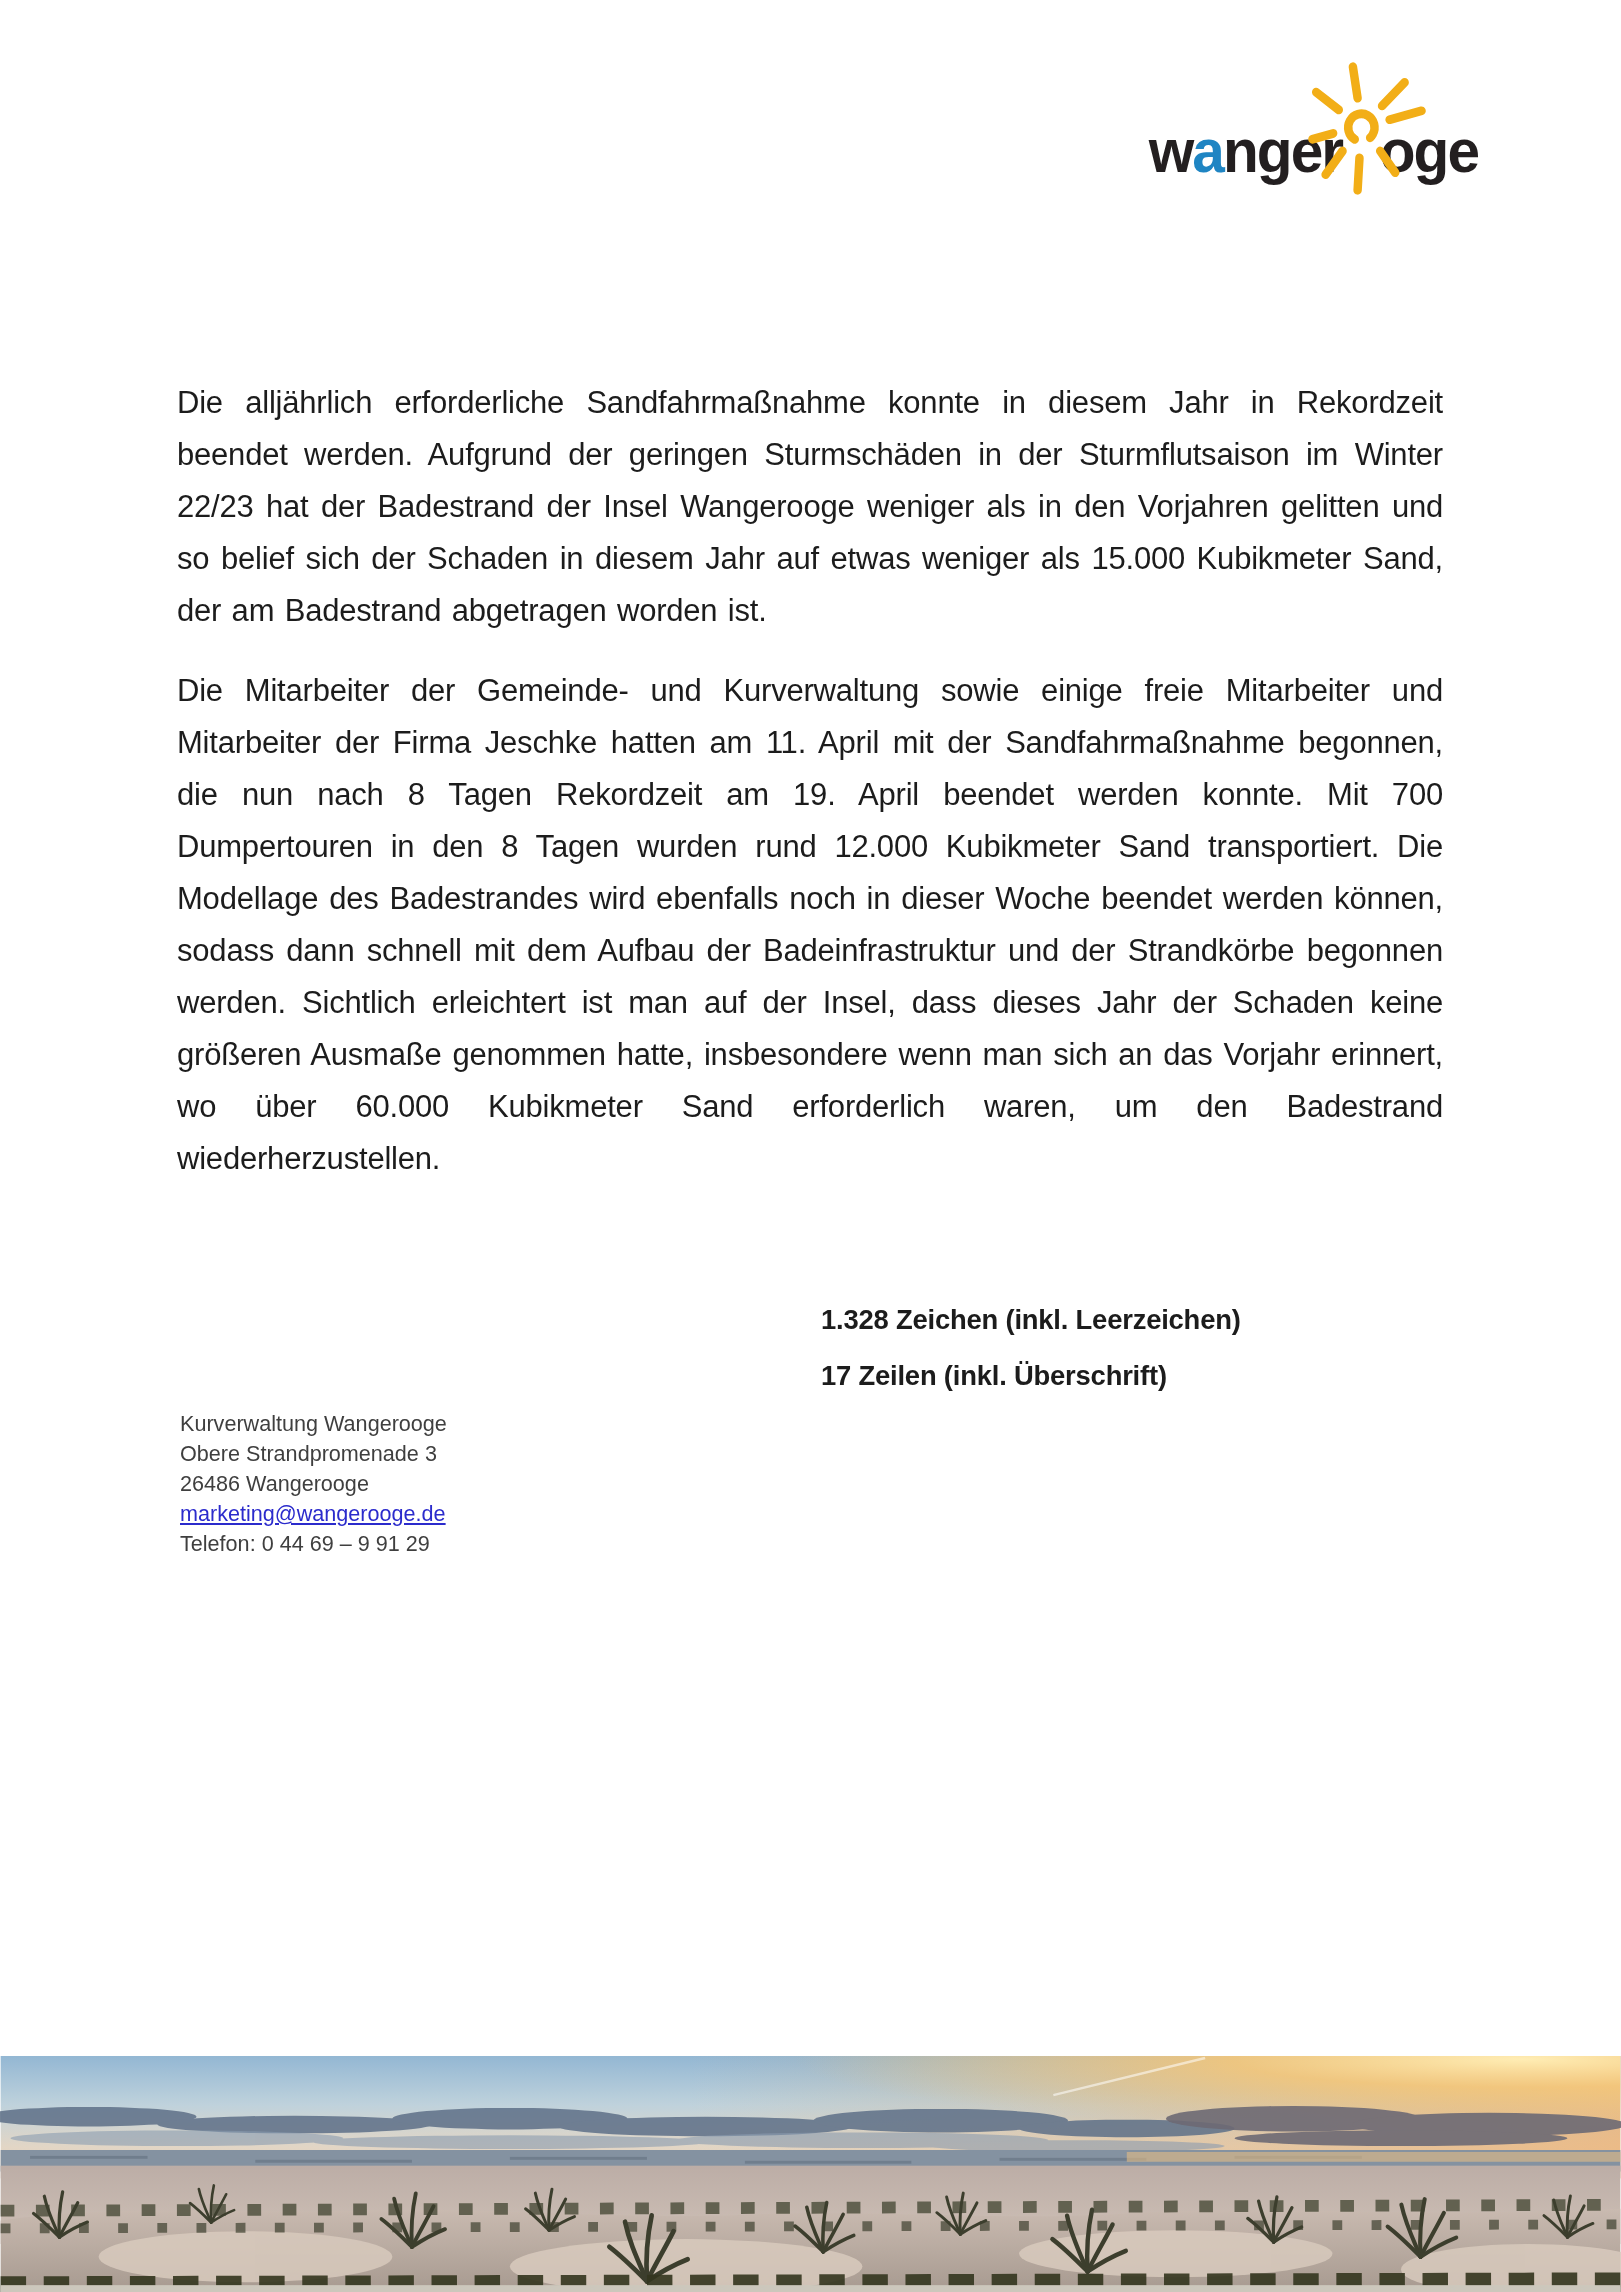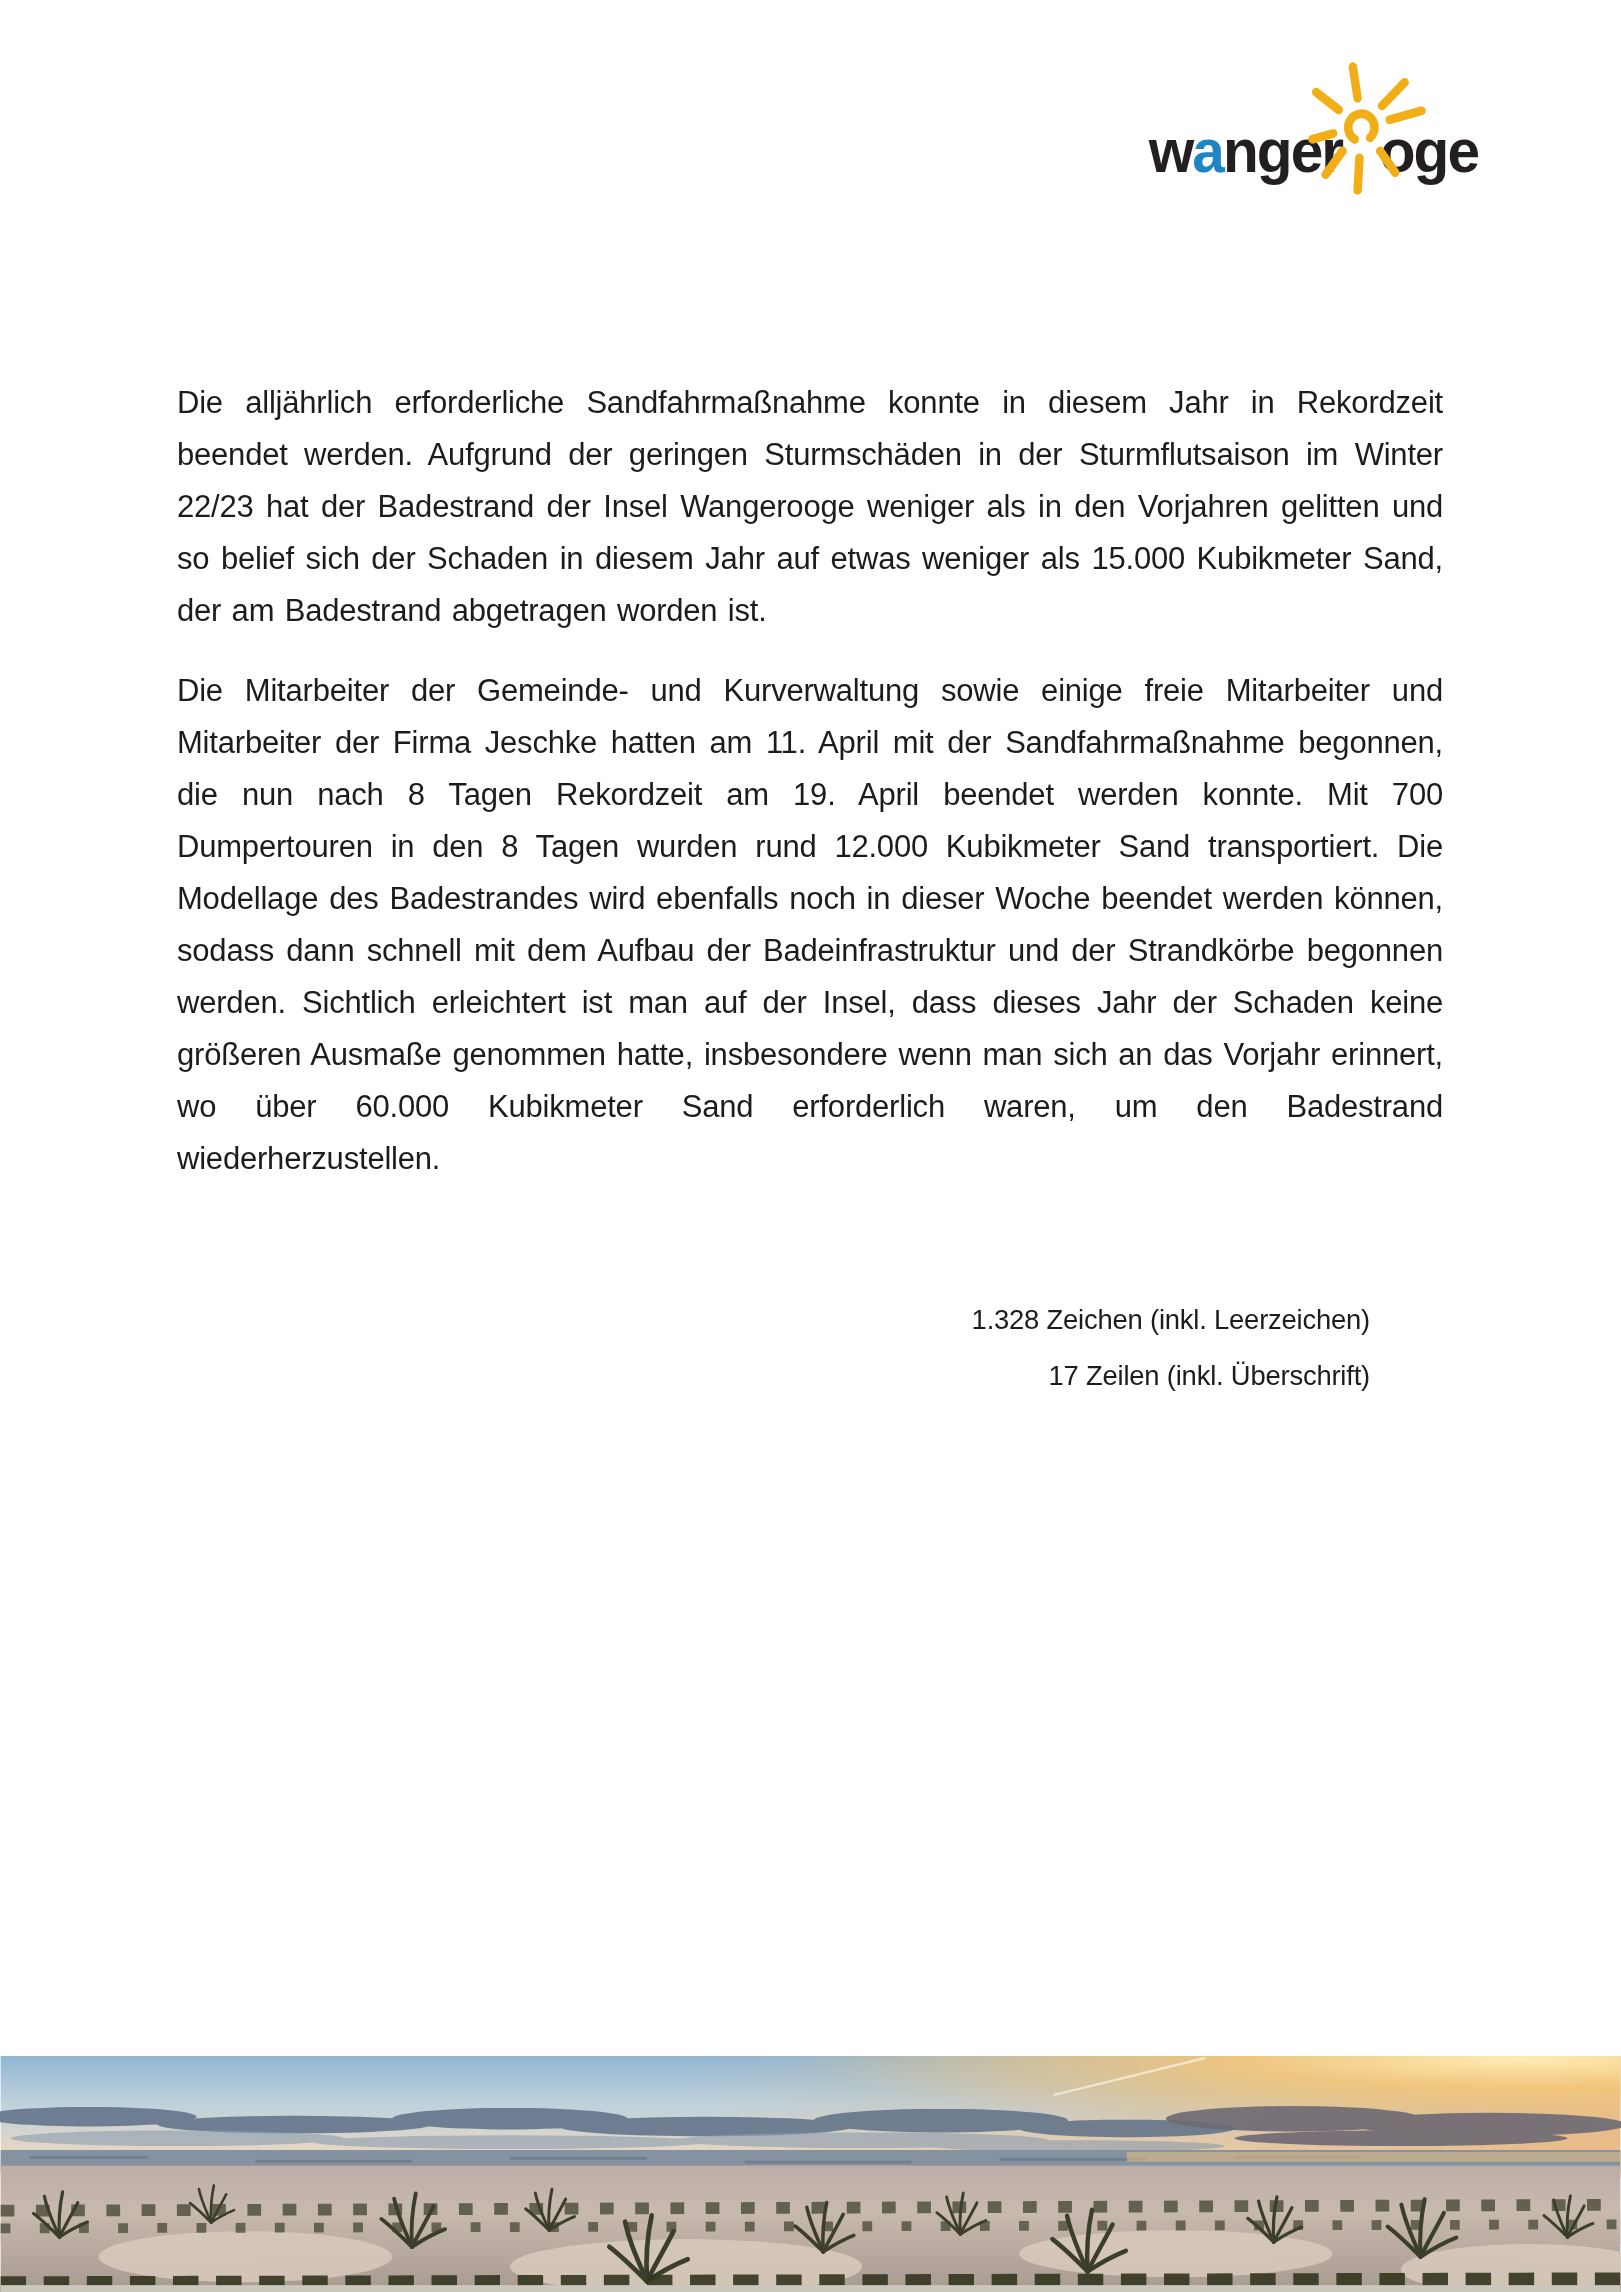--- a/index.html
+++ b/index.html
@@ -65,22 +65,22 @@
     text-align:justify;
     letter-spacing:-0.2px;
     word-spacing:2px;
     color:var(--text);
   }
 
   
   .stats{
     position:absolute;
     left:821px;top:1292px;width:549px;
-    text-align:right;
-    font-size:27.4px;font-weight:normal;
+    text-align:left;
+    font-size:27.4px;font-weight:bold;
     line-height:56px;
     letter-spacing:-0.2px;
     color:var(--text);
   }
 
   
   .contact{
     position:absolute;
     left:180px;top:1409px;
     font-size:21.6px;line-height:30px;
@@ -131,20 +131,27 @@
   <div class="body-text">
     <p>Die alljährlich erforderliche Sandfahrmaßnahme konnte in diesem Jahr in Rekordzeit beendet werden. Aufgrund der geringen Sturmschäden in der Sturmflutsaison im Winter 22/23 hat der Badestrand der Insel Wangerooge weniger als in den Vorjahren gelitten und so belief sich der Schaden in diesem Jahr auf etwas weniger als 15.000 Kubikmeter Sand, der am Badestrand abgetragen worden ist.</p>
     <p>Die Mitarbeiter der Gemeinde- und Kurverwaltung sowie einige freie Mitarbeiter und Mitarbeiter der Firma Jeschke hatten am 11. April mit der Sandfahrmaßnahme begonnen, die nun nach 8 Tagen Rekordzeit am 19. April beendet werden konnte. Mit 700 Dumpertouren in den 8 Tagen wurden rund 12.000 Kubikmeter Sand transportiert. Die Modellage des Badestrandes wird ebenfalls noch in dieser Woche beendet werden können, sodass dann schnell mit dem Aufbau der Badeinfrastruktur und der Strandkörbe begonnen werden. Sichtlich erleichtert ist man auf der Insel, dass dieses Jahr der Schaden keine größeren Ausmaße genommen hatte, insbesondere wenn man sich an das Vorjahr erinnert, wo über 60.000 Kubikmeter Sand erforderlich waren, um den Badestrand wiederherzustellen.</p>
   </div>
 
   <div class="stats">
     <div>1.328 Zeichen (inkl. Leerzeichen)</div>
     <div>17 Zeilen (inkl. Überschrift)</div>
   </div>
 
+  <div class="contact">
+    <div>Kurverwaltung Wangerooge</div>
+    <div>Obere Strandpromenade 3</div>
+    <div>26486 Wangerooge</div>
+    <div><a href="#">marketing@wangerooge.de</a></div>
+    <div>Telefon: 0 44 69 – 9 91 29</div>
+  </div>
 
   <div class="photo">
     <svg width="1621" height="236" viewBox="0 0 1654 241" aria-hidden="true">
       <defs>
         <linearGradient id="sky" x1="0" y1="0" x2="0" y2="1">
           <stop offset="0" stop-color="#93b7d3"></stop>
           <stop offset="0.4" stop-color="#bfd2dc"></stop>
           <stop offset="0.75" stop-color="#e3d6c5"></stop>
           <stop offset="1" stop-color="#d8cabc"></stop>
         </linearGradient>

